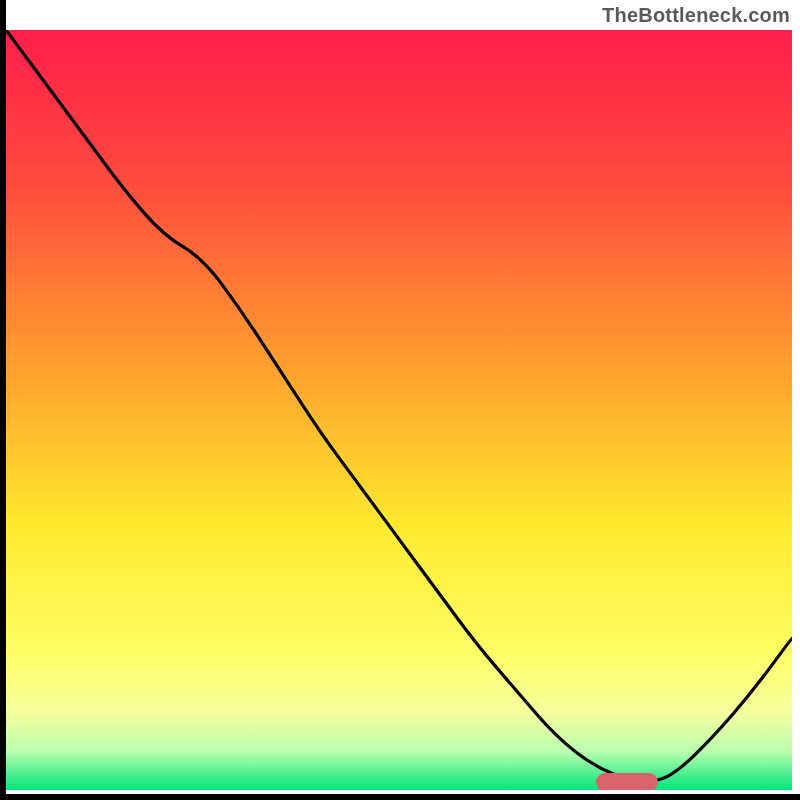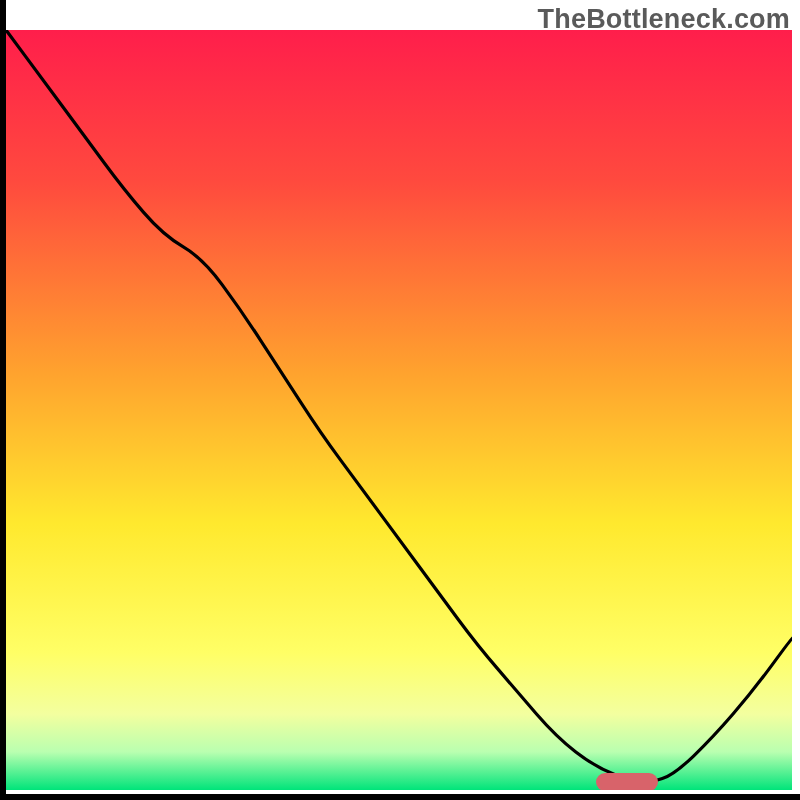--- a/index.html
+++ b/index.html
@@ -12,21 +12,21 @@
   }
   .canvas {
     position: relative;
     width: 800px;
     height: 800px;
   }
   .watermark {
     position: absolute;
     top: 4px;
     right: 10px;
-    font-size: 27px;
+    font-size: 20px;
     font-weight: bold;
     color: #5a5a5a;
     letter-spacing: 0.2px;
     user-select: none;
     margin-left: 8px;
   }
   .axis-left {
     position: absolute;
     left: 0;
     top: 0;

